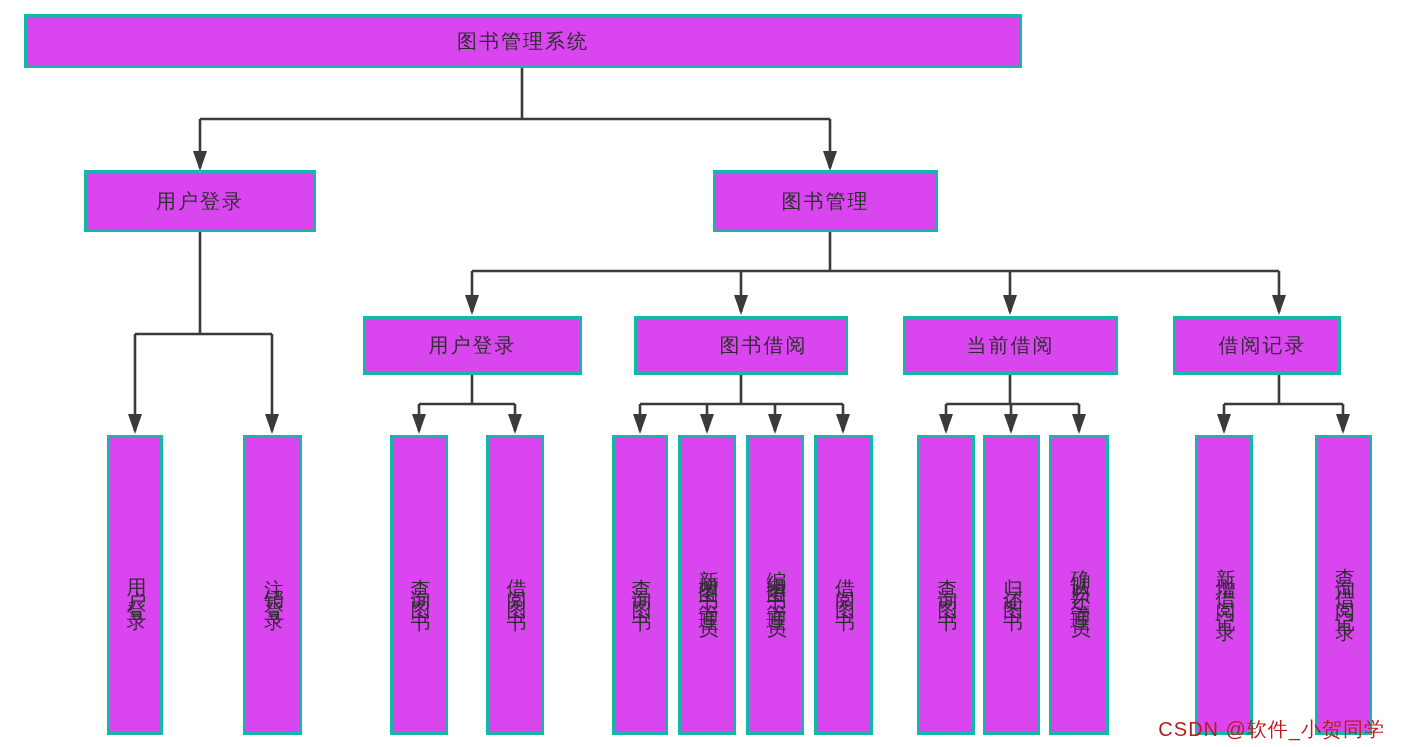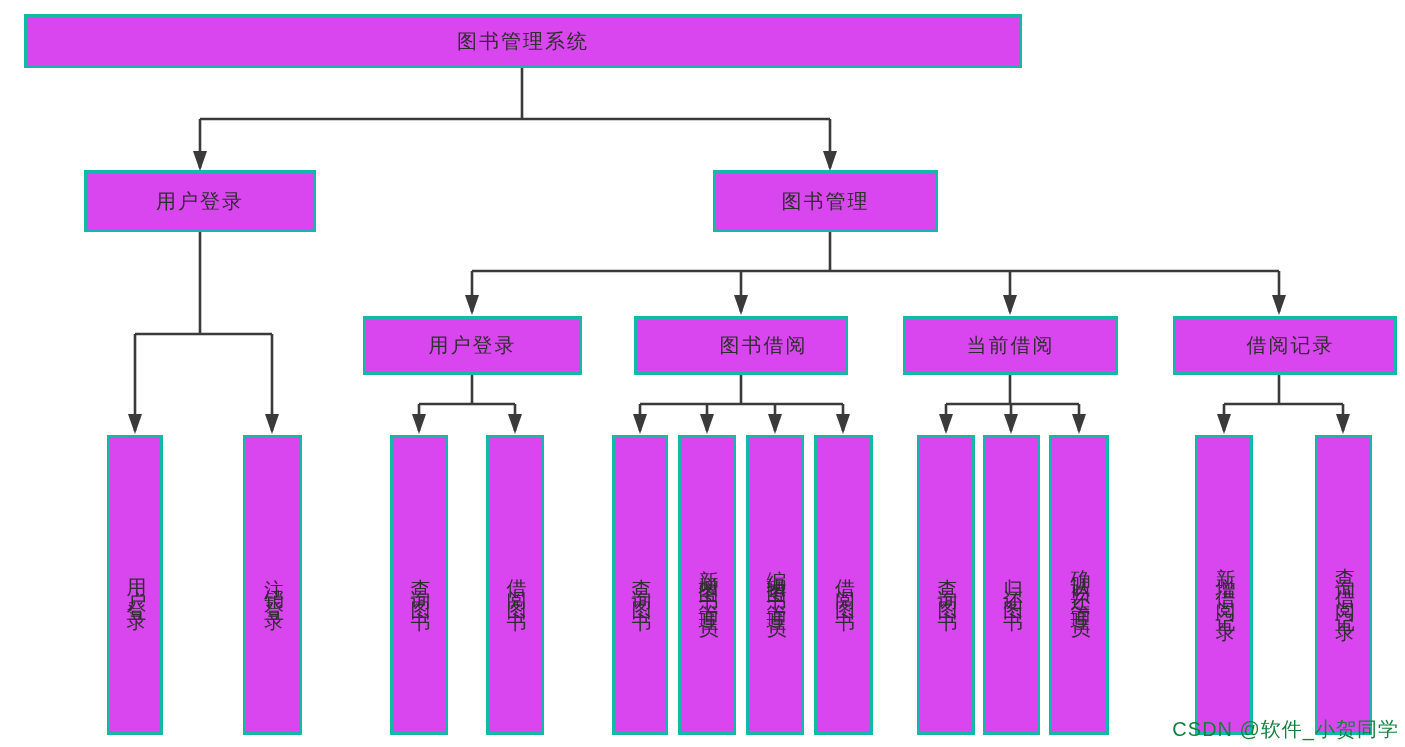--- a/index.html
+++ b/index.html
@@ -36,25 +36,25 @@
     writing-mode: vertical-rl;
     text-orientation: mixed;
     line-height: 1;
     font-size: 20px;
     letter-spacing: 11px;
     white-space: nowrap;
   }
   .node.v.long span { letter-spacing: 7px; }
   .watermark {
     position: absolute;
-    right: 6px;
+    right: 20px;
     bottom: 4px;
     z-index: 3;
     font-size: 20px;
-    color: #15803d;
+    color: #b91c1c;
     letter-spacing: 1px;
     white-space: nowrap;
     margin-left: 24px;
   }
   line, path { stroke: #3a3a3a; stroke-width: 2.6; fill: none; }
   polygon { fill: #3a3a3a; stroke: none; }
 </style>
 </head>
 <body>
 
@@ -149,21 +149,21 @@
 
   <div class="node h" style="left:363px; top:316px; width:219px; height:59px;">
     <span>用户登录</span>
   </div>
   <div class="node h" style="left:634px; top:316px; width:214px; height:59px;padding-left:45px;">
     <span>图书借阅</span>
   </div>
   <div class="node h" style="left:903px; top:316px; width:215px; height:59px;">
     <span>当前借阅</span>
   </div>
-  <div class="node h" style="left:1173px; top:316px; width:224px; height:59px;padding-left:11px;">
+  <div class="node h" style="left:1173px; top:316px; width:168px; height:59px;padding-left:11px;">
     <span>借阅记录</span>
   </div>
 
   <div class="node v" style="left:107px; top:435px; width:56px; height:300px;">
     <span>用户登录</span>
   </div>
   <div class="node v" style="left:243px; top:435px; width:59px; height:300px;">
     <span>注销登录</span>
   </div>
 

